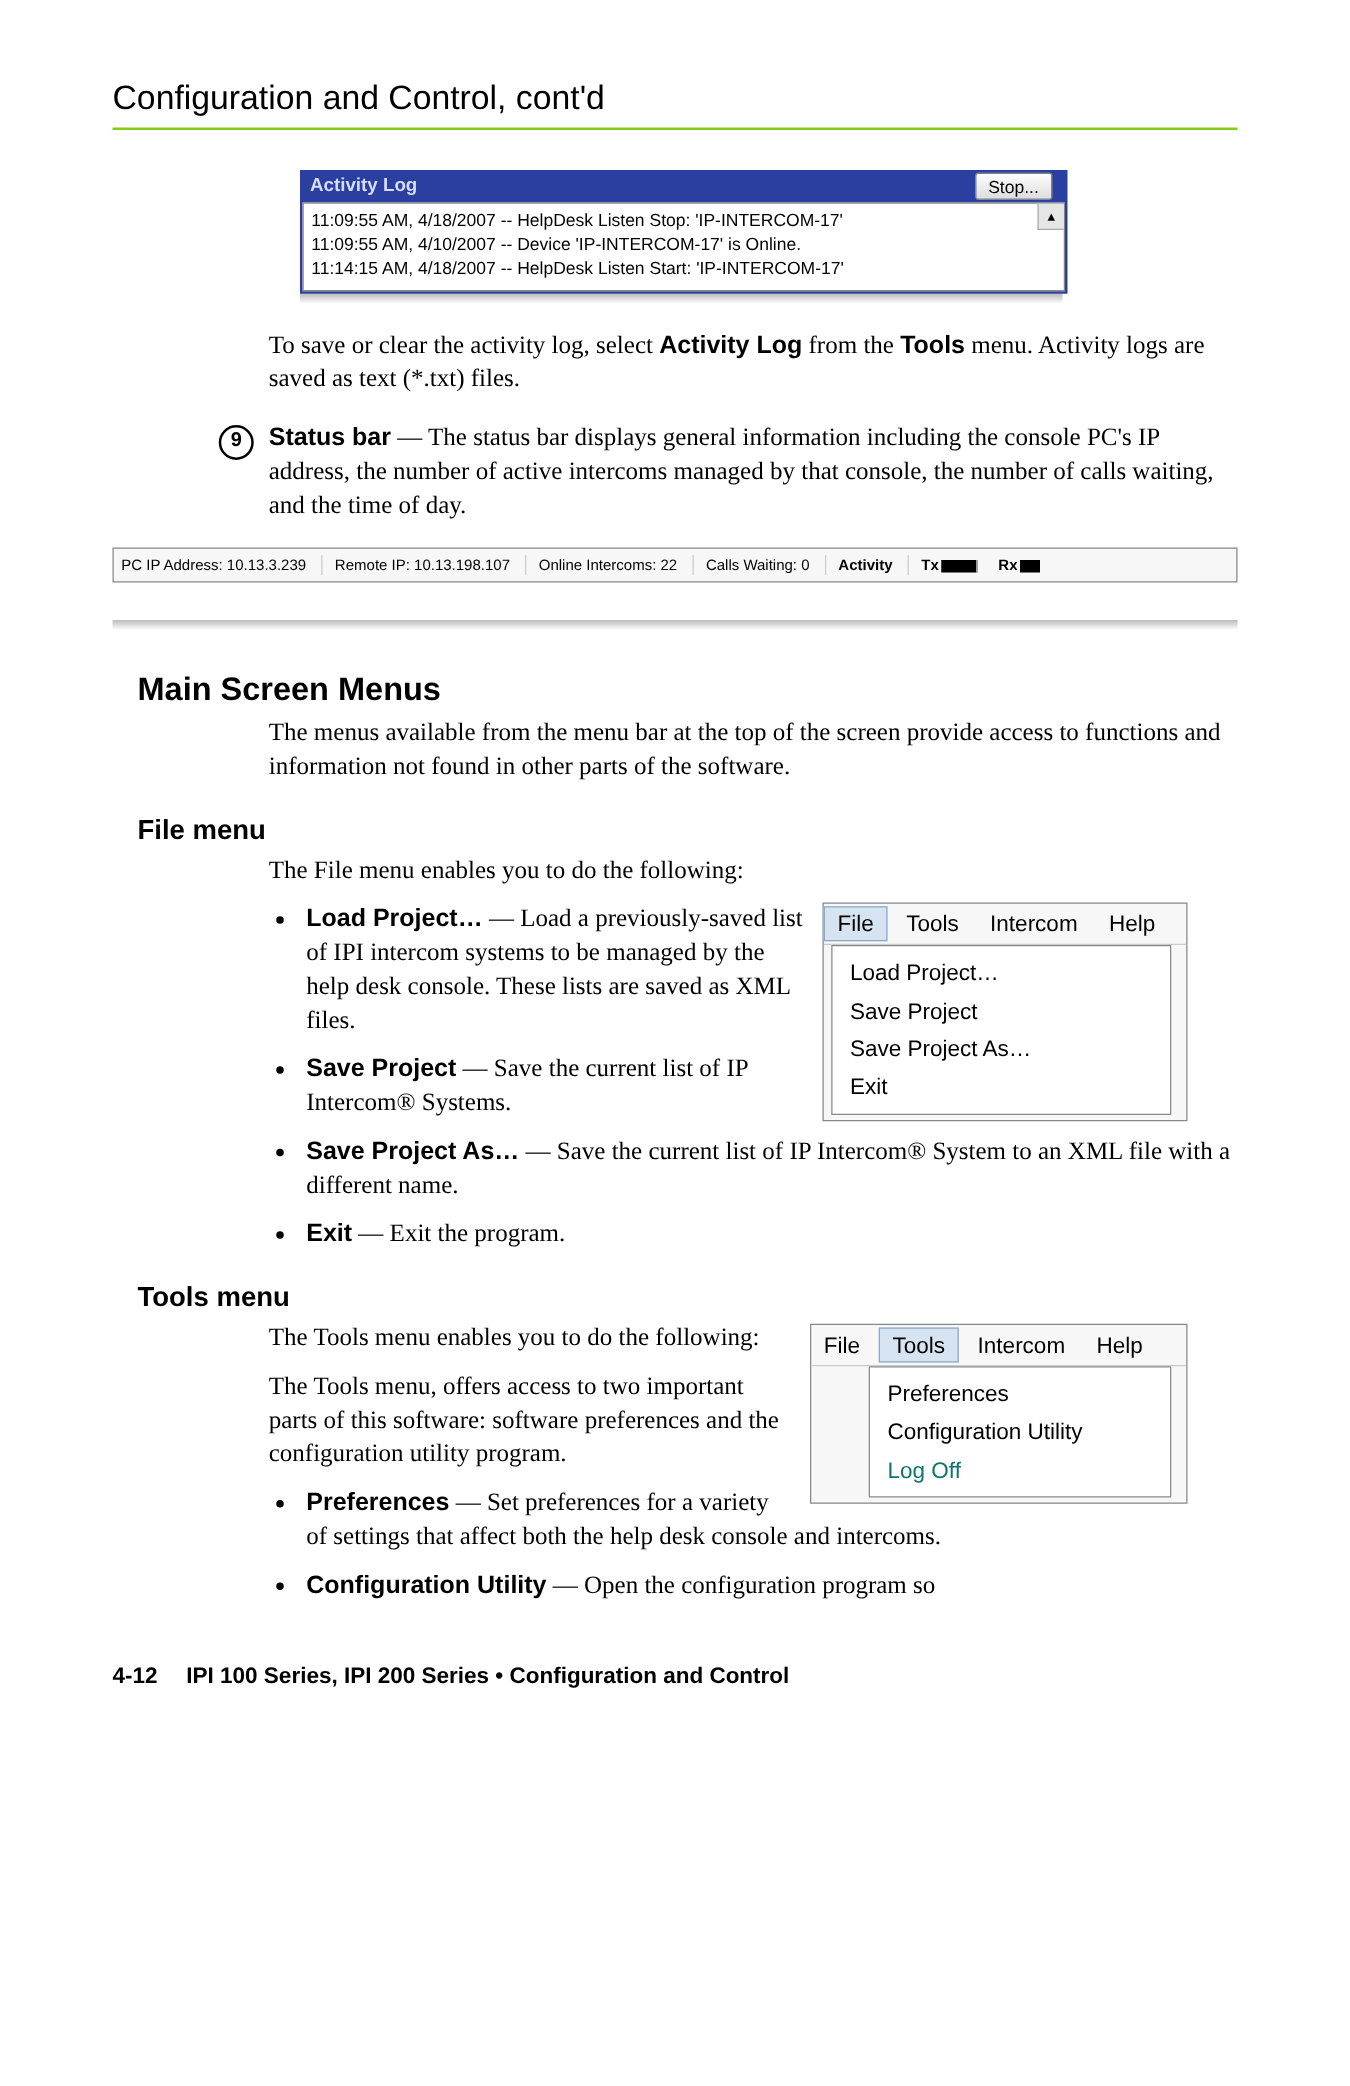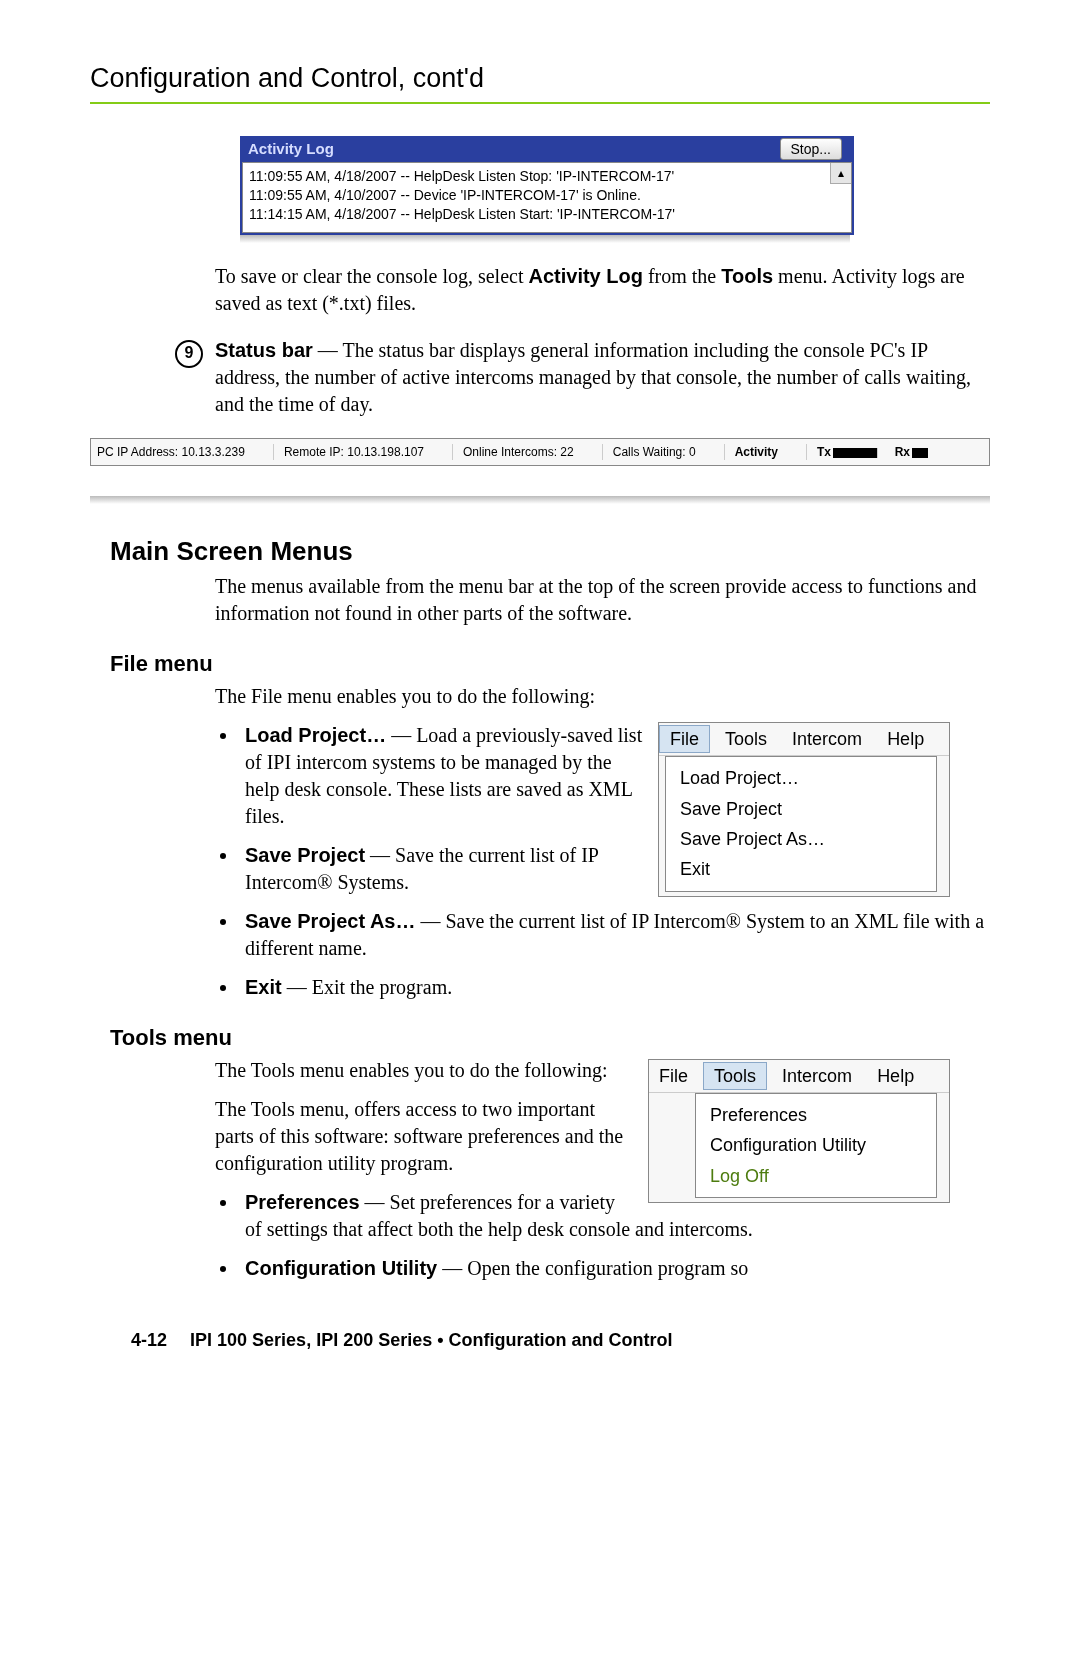--- a/index.html
+++ b/index.html
@@ -107,21 +107,21 @@
     background: #f7f7f7;
     font-family: Tahoma, Arial, sans-serif;
     font-size: 12px;
     padding: 5px 6px;
     display: flex;
     gap: 0;
     position: relative;
   }
   .status-bar-fig span {
     border-right: 1px solid #ccc;
-    padding-right: 28px;
+    padding-right: 12px;
     margin-right: 10px;
     white-space: nowrap;
   }
   .status-bar-fig span:last-child { border-right:none; margin-right:0; padding-right:0; }
   .status-bar-fig .led {
     display:inline-block;
     width:16px;
     height:10px;
     background:#000;
     vertical-align:middle;
@@ -204,28 +204,27 @@
     background: #d6e4f2;
     border: 1px solid #8ba8c8;
   }
   .tools-menu-fig .dropdown {
     background:#fff;
     margin:0 12px 4px 46px;
     border:1px solid #888;
     padding:6px 0;
   }
   .tools-menu-fig .dropdown div { padding: 3px 14px; }
-  .tools-menu-fig .dropdown div.dis { color:#4d7c0f; }
+  .tools-menu-fig .dropdown div.dis { color:#0f766e; }
 
   .footer {
     font-family: Verdana, Arial, sans-serif;
     font-weight: bold;
     font-size: 18px;
     margin-top: 34px;
-    margin-left: 41px;
   }
   .footer .pg { margin-right: 18px; }
 
   b.sans { font-family: Verdana, Arial, sans-serif; }
   .clear { clear:both; }
 </style>
 </head>
 <body>
 
 <div class="page-title">Configuration and Control, cont'd</div>
@@ -238,21 +237,21 @@
   <div class="activity-body">
     <div class="scroll-up">▴</div>
     <div>11:09:55 AM, 4/18/2007 -- HelpDesk Listen Stop: 'IP-INTERCOM-17'</div>
     <div>11:09:55 AM, 4/10/2007 -- Device 'IP-INTERCOM-17' is Online.</div>
     <div>11:14:15 AM, 4/18/2007 -- HelpDesk Listen Start: 'IP-INTERCOM-17'</div>
   </div>
 </div>
 <div class="shadow-under"></div>
 
 <p class="body-para">
-  <span>To save or clear the console log, select </span><b class="sans">Activity Log</b><span> from the </span><b class="sans">Tools</b><span> menu.  Activity logs are saved as text (*.txt) files.</span>
+  <span>To save or clear the activity log, select </span><b class="sans">Activity Log</b><span> from the </span><b class="sans">Tools</b><span> menu.  Activity logs are saved as text (*.txt) files.</span>
 </p>
 
 <div>
   <span class="circle-num">9</span>
   <p class="body-para">
     <b class="sans">Status bar</b><span> — The status bar displays general information including the console PC's IP address, the number of active intercoms managed by that console, the number of calls waiting, and the time of day.</span>
   </p>
 </div>
 
 <div class="status-bar-fig">

